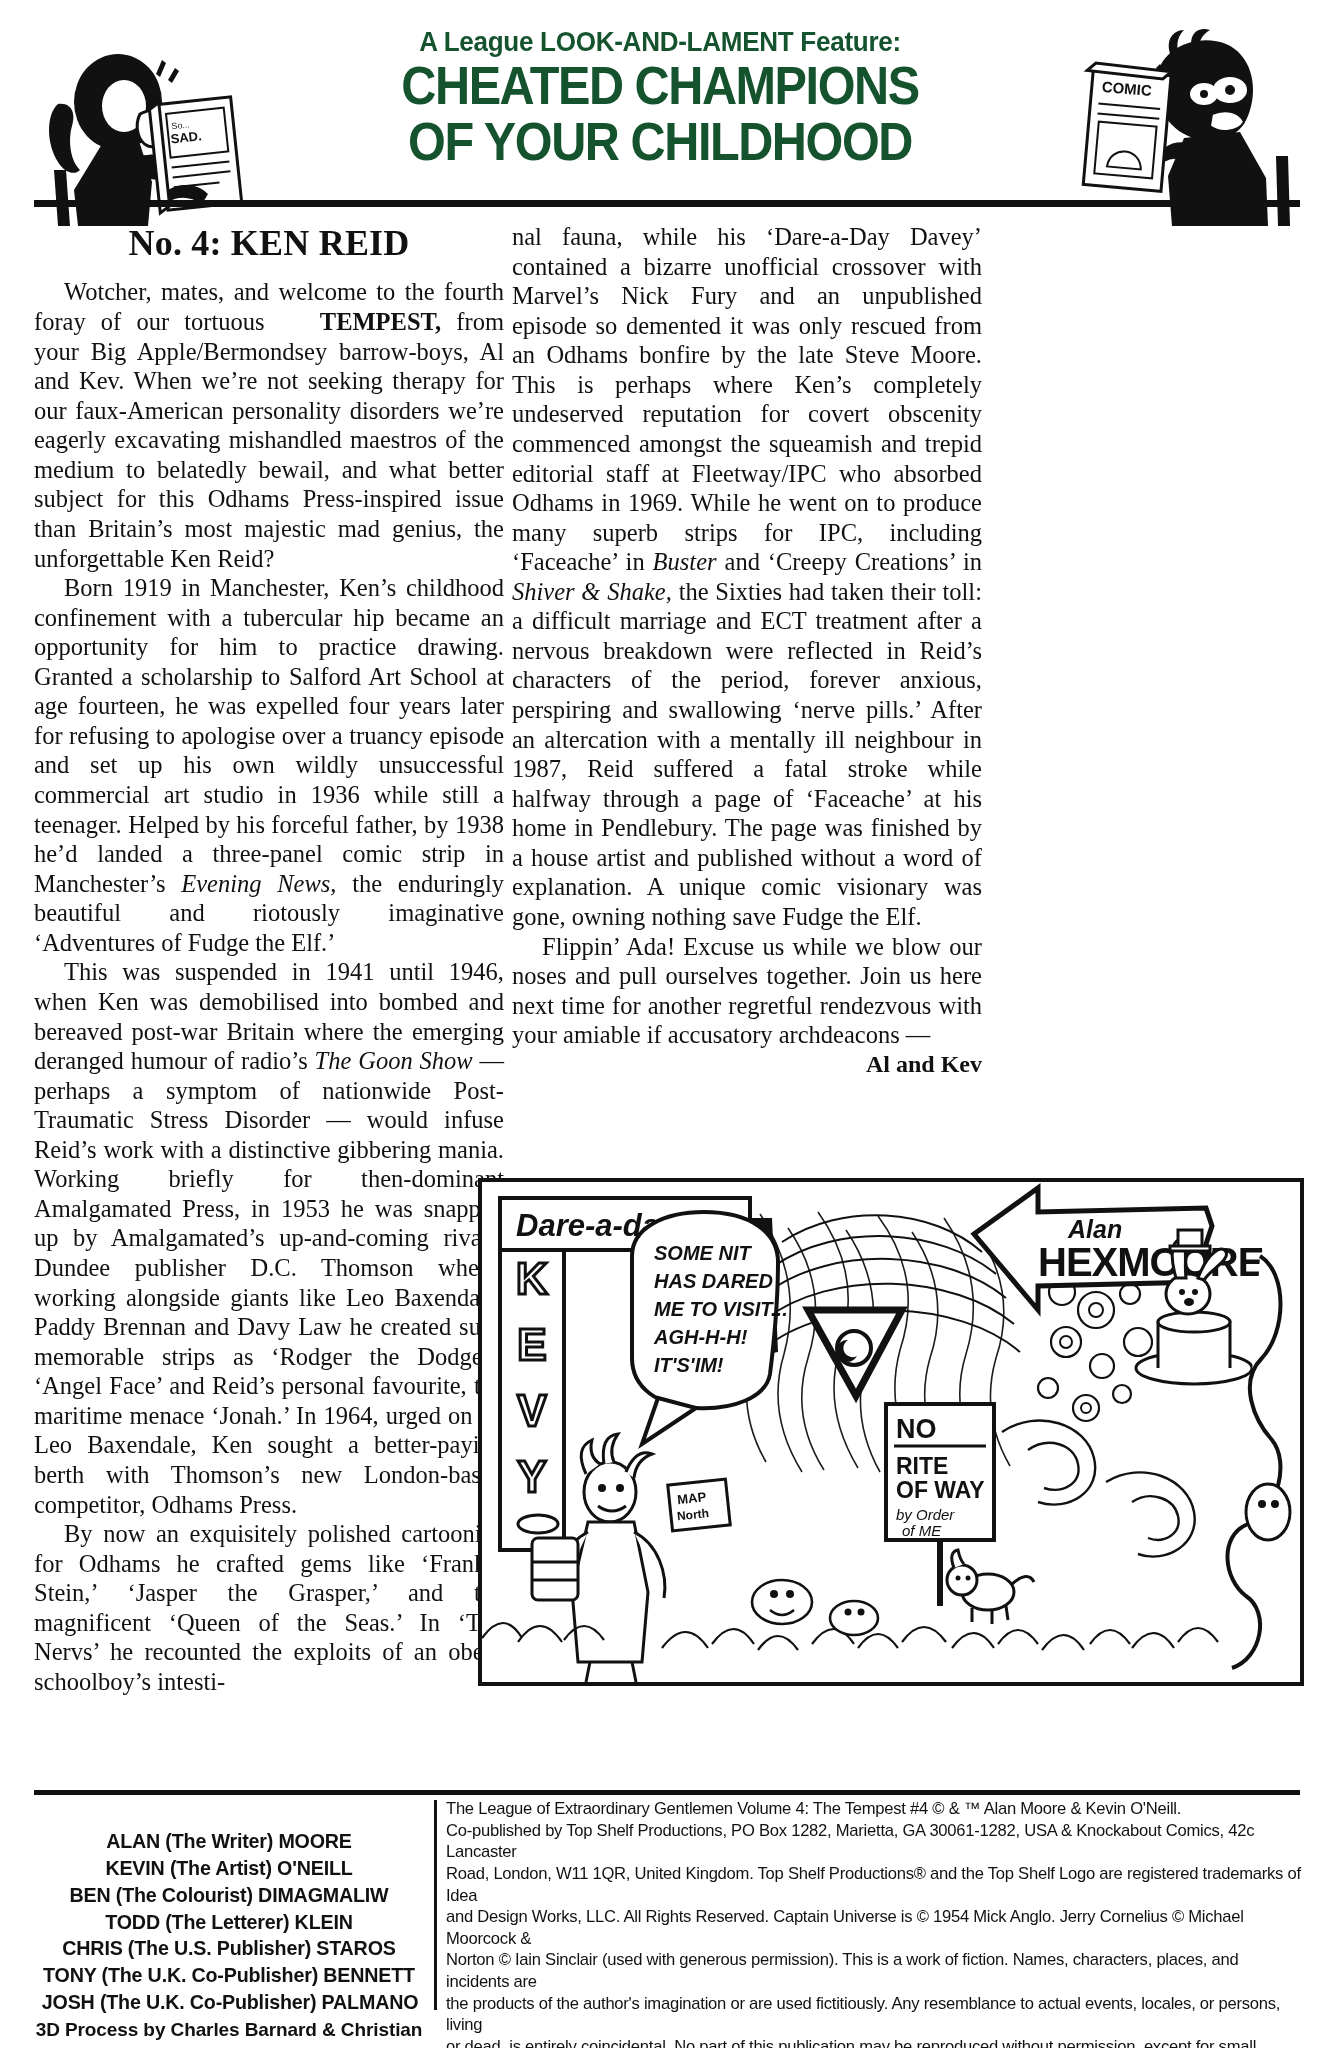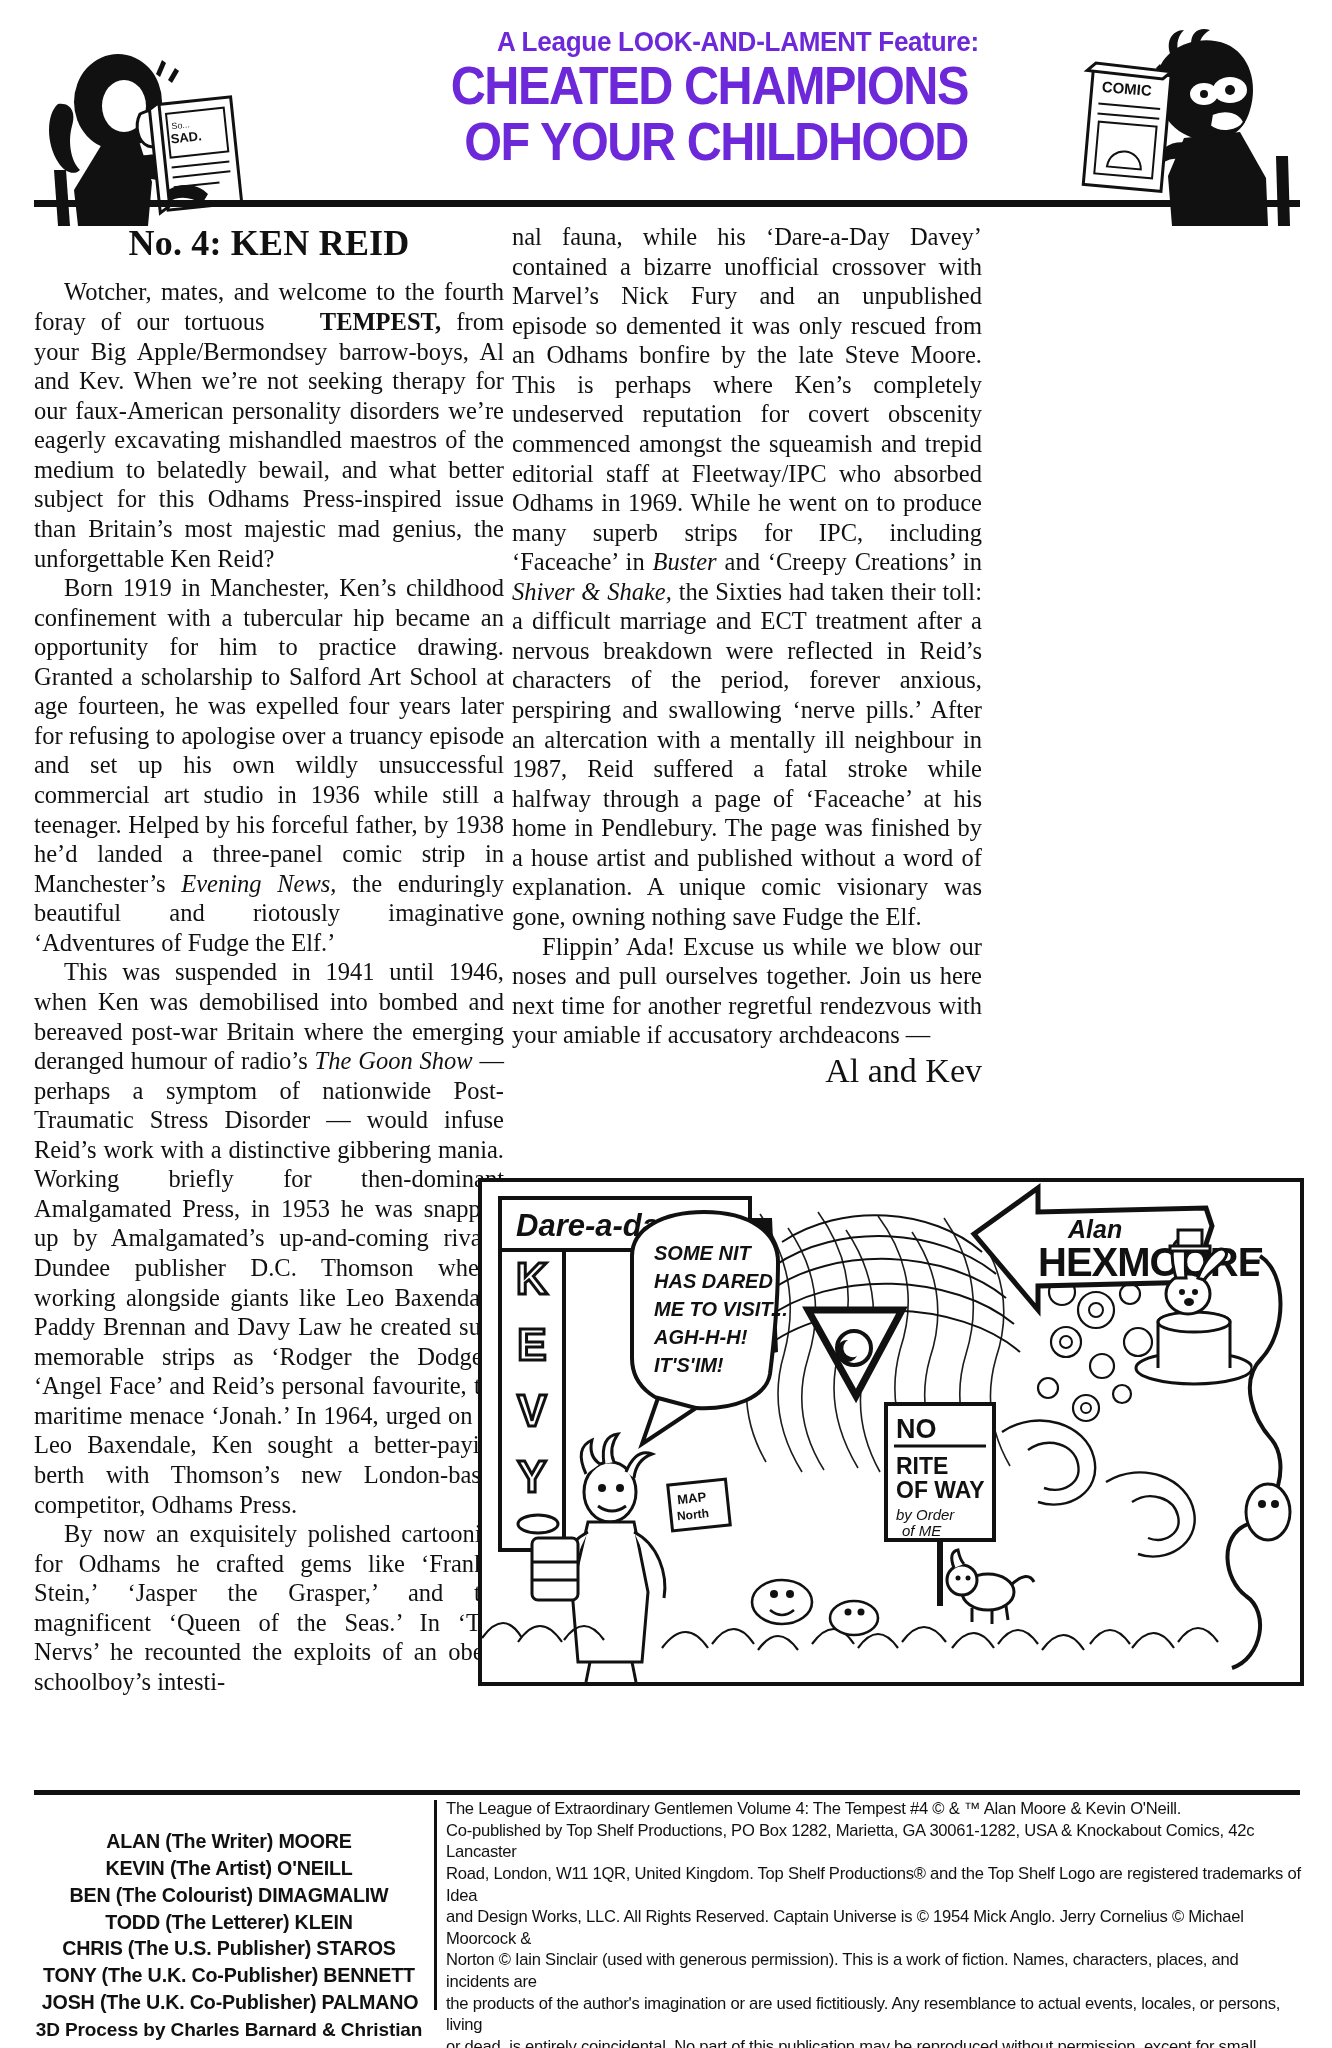--- a/index.html
+++ b/index.html
@@ -22,26 +22,26 @@
   
   .masthead {
     position: absolute;
     left: 34px;
     top: 22px;
     width: 1266px;
     height: 182px;
   }
   .masthead-text {
     position: absolute;
-    left: 250px;
+    left: 266px;
     top: 6px;
     width: 720px;
-    text-align: right;
+    text-align: center;
     font-family: "Liberation Sans", "DejaVu Sans", sans-serif;
-    color: #6d28d9;
+    color: #14532d;
   }
   .mast-kicker {
     font-size: 28px;
     font-weight: bold;
     letter-spacing: -0.3px;
     line-height: 1.0;
     transform: scaleX(0.93);
     transform-origin: center;
     white-space: nowrap;
   }
@@ -103,22 +103,22 @@
   .col p {
     margin: 0;
     text-indent: 30px;
   }
   .col p.first { text-indent: 30px; }
   .col p.no-indent { text-indent: 0; }
   .bold { font-weight: bold; margin-left: 40px; }
   .ital { font-style: italic; }
   .signoff {
     text-align: right;
-    font-weight: normal;
-    font-size: 34px;
+    font-weight: bold;
+    font-size: 24px;
     margin-top: 28px;
     text-indent: 0;
   }
 
   
   .comic-panel {
     position: absolute;
     left: 478px;
     top: 1178px;
     width: 818px;

